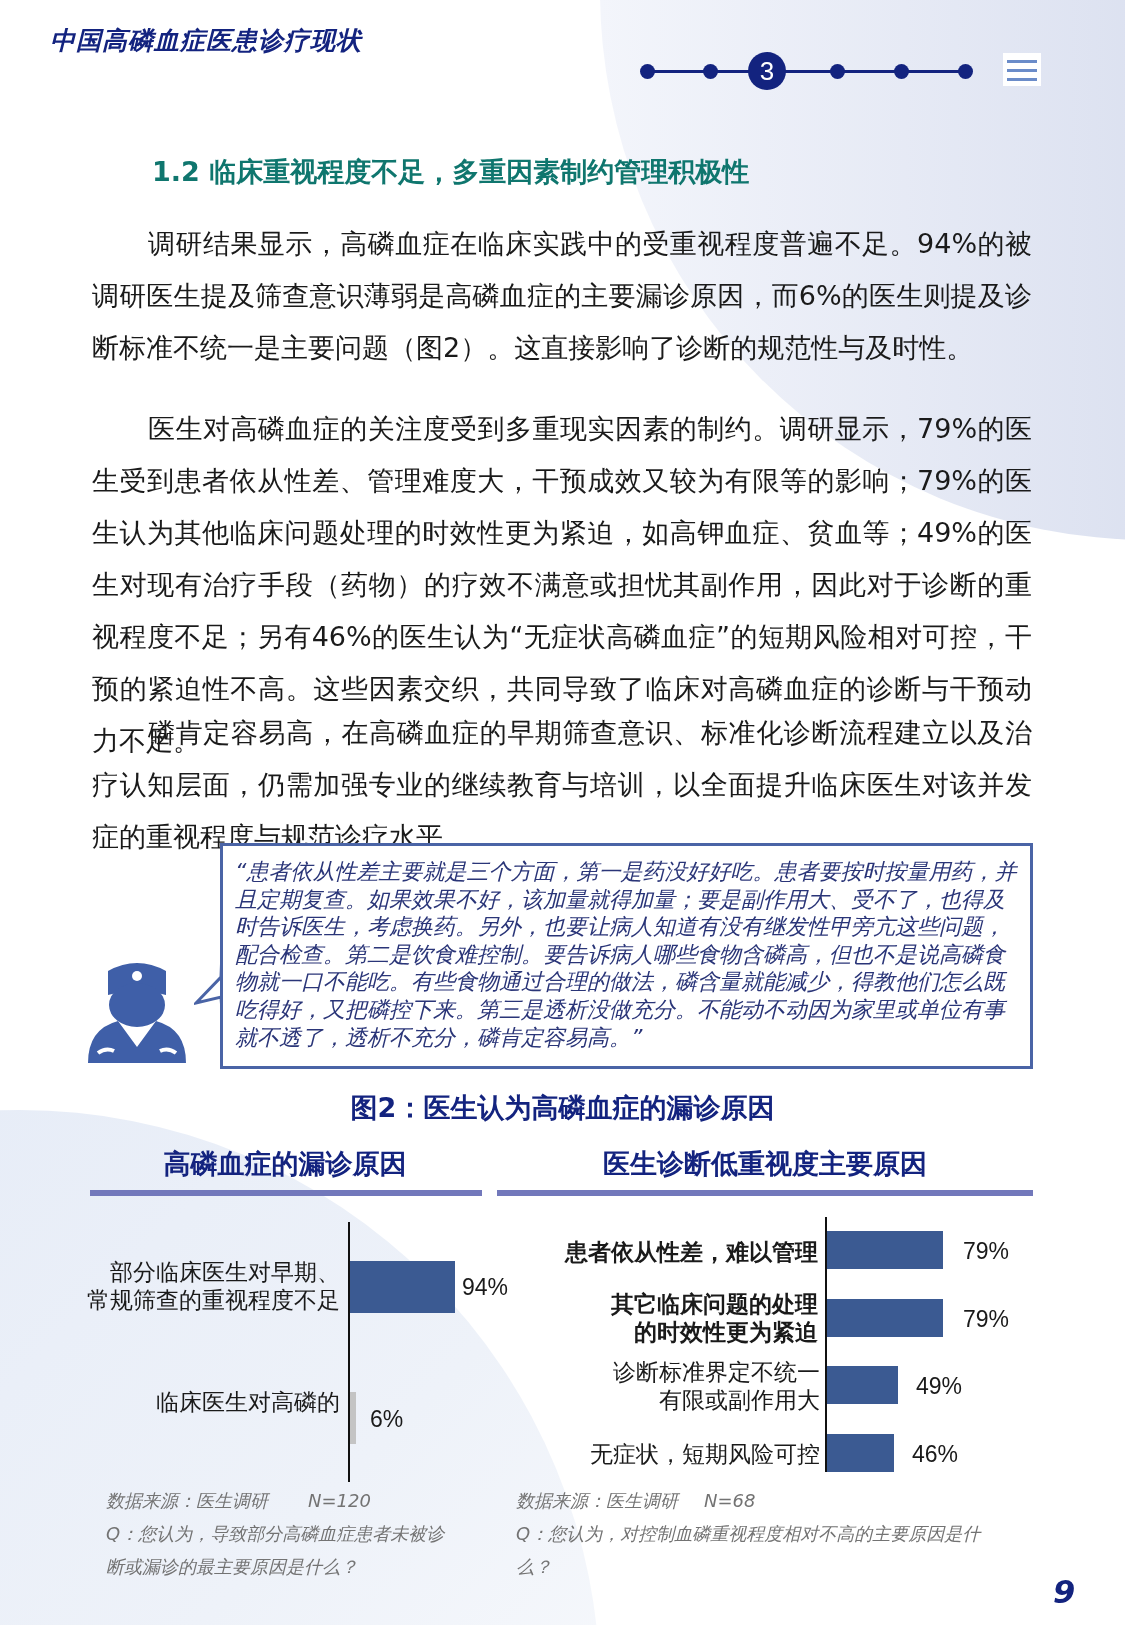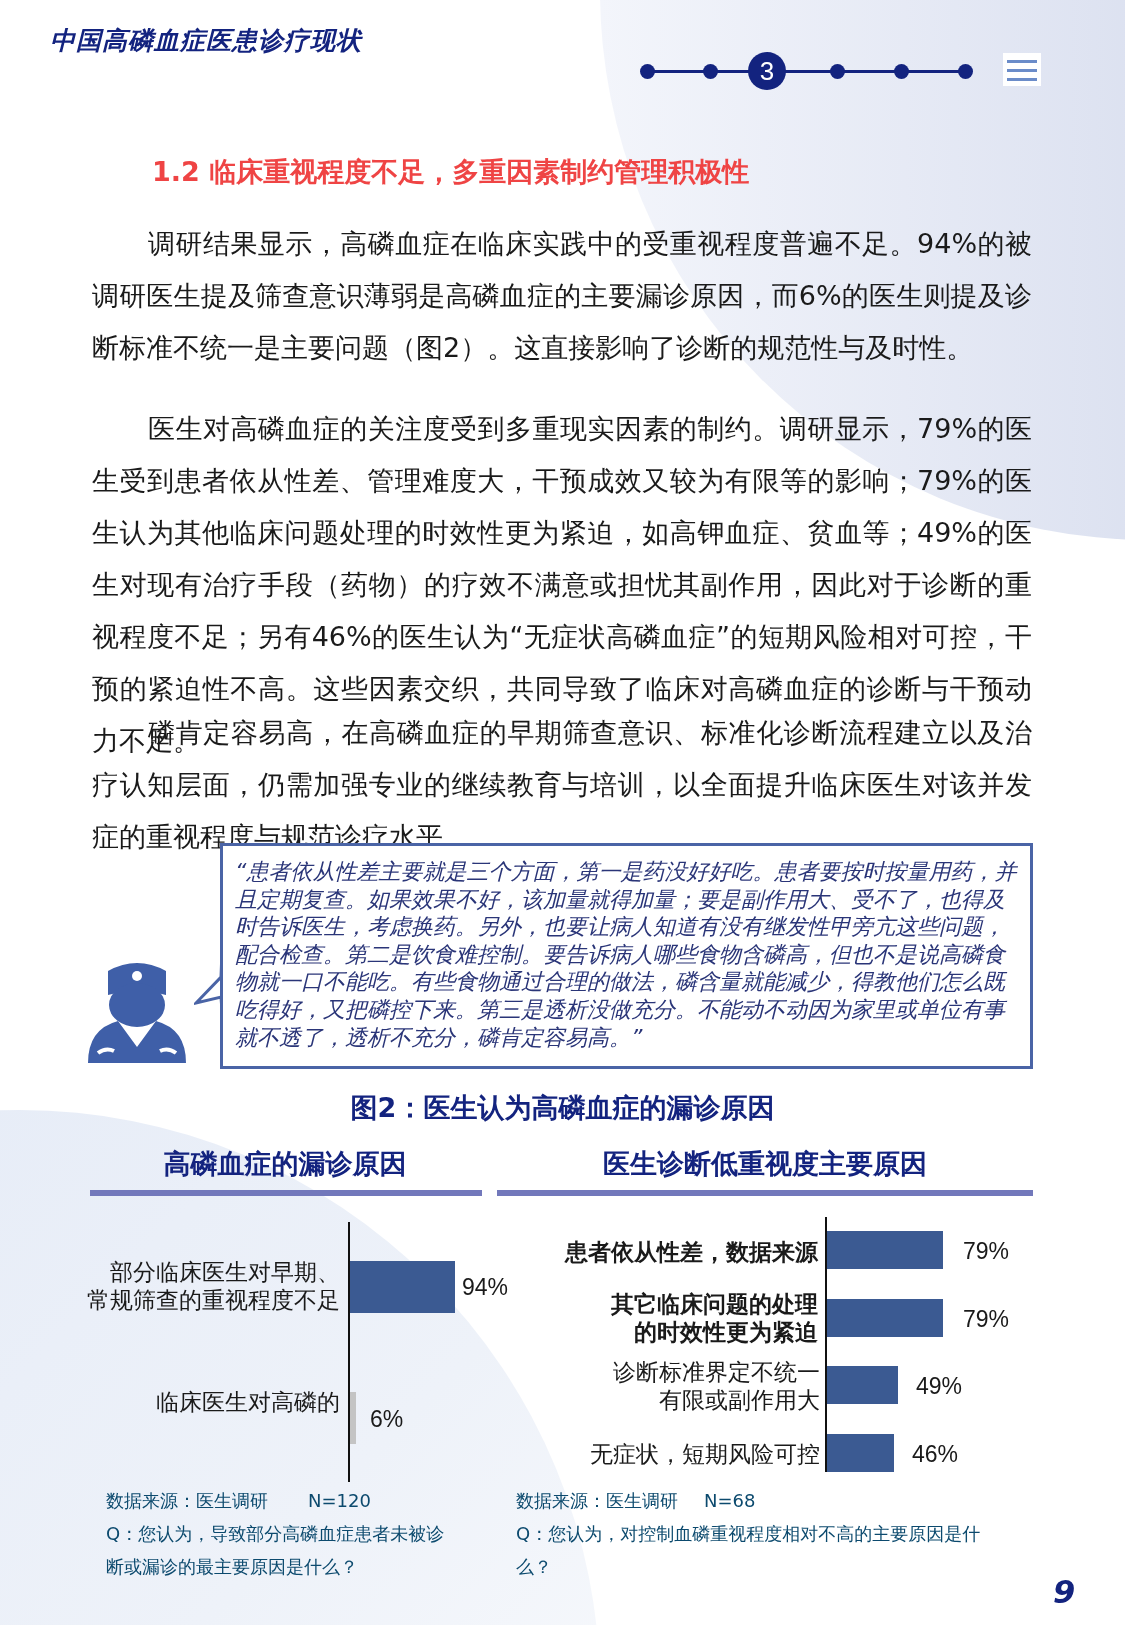--- a/index.html
+++ b/index.html
@@ -14,41 +14,41 @@
   .brand{position:absolute;left:50px;top:24px;font-size:25px;font-weight:bold;color:#13237f;
          font-style:italic;letter-spacing:1px;font-family:"DejaVu Sans",sans-serif;}
   .progress{position:absolute;left:640px;top:50px;width:340px;height:44px;}
   .progress .line{position:absolute;left:8px;right:8px;top:20px;height:3px;background:#13237f;}
   .progress .dot{position:absolute;top:14px;width:15px;height:15px;border-radius:50%;background:#13237f;}
   .progress .cur{position:absolute;top:2px;width:38px;height:38px;border-radius:50%;background:#13237f;color:#fff;
         font-size:26px;line-height:38px;text-align:center;font-family:"Liberation Sans",sans-serif;}
   .menu-btn{position:absolute;left:1003px;top:53px;width:38px;height:33px;background:#fff;box-sizing:border-box;padding:7px 4px;}
   .menu-btn span{display:block;height:3px;background:#6b8cc9;margin-bottom:6px;}
 
-  .h2{position:absolute;left:152px;top:154px;font-size:27px;font-weight:bold;color:#ef4444;}
+  .h2{position:absolute;left:152px;top:154px;font-size:27px;font-weight:bold;color:#0f766e;}
   .para{position:absolute;left:92px;width:940px;font-size:27px;line-height:52px;color:#1a1a1a;
         text-indent:56px;text-align:justify;}
 
   .avatar{position:absolute;left:84px;top:955px;width:106px;height:108px;}
   .quote-box{position:absolute;left:220px;top:843px;width:813px;height:226px;border:3px solid #4a64a6;
         box-sizing:border-box;background:#fff;}
   .quote-text{position:absolute;left:235px;top:858px;width:790px;font-size:22px;line-height:27.6px;
         font-style:italic;color:#2a3578;}
 
   .fig-title{position:absolute;left:0;width:1125px;top:1090px;text-align:center;font-size:27px;font-weight:bold;color:#13237f;}
   .sub-title{position:absolute;top:1146px;font-size:27px;font-weight:bold;color:#13237f;text-align:center;}
   .rule{position:absolute;top:1190px;height:6px;background:#7278bb;}
 
   .axis{position:absolute;width:2px;background:#111;}
   .bar{position:absolute;background:#3b5a92;}
   .bar.gray{background:#c4c4c4;}
   .cat{position:absolute;text-align:right;font-size:23px;line-height:28px;color:#1a1a1a;}
   .cat.bold{font-weight:bold;}
   .val{position:absolute;font-size:23px;color:#1a1a1a;font-family:"Liberation Sans",sans-serif;}
-  .note{position:absolute;font-size:18px;line-height:33px;color:#0c4a6e;}
+  .note{position:absolute;font-size:18px;line-height:33px;color:#737373;font-style:italic;}
   .page-no{position:absolute;left:1053px;top:1573px;font-size:32px;font-weight:bold;font-style:italic;color:#13237f;}
 </style>
 </head>
 <body>
 
 <div class="bg-arc-top"></div>
 <div class="bg-arc-bottom"></div>
 
 <div class="layer">
 
@@ -113,21 +113,21 @@
   <div class="note" style="left:106px;top:1517px;width:380px">
     <div>Q：您认为，导致部分高磷血症患者未被诊</div>
       <div>断或漏诊的最主要原因是什么？</div>
   </div>
 
   <div class="sub-title" style="left:497px;width:536px">医生诊断低重视度主要原因</div>
   <div class="rule" style="left:497px;width:536px"></div>
   <div class="axis" style="left:825px;top:1217px;height:255px"></div>
 
   <div class="cat bold" style="left:520px;width:298px;top:1238px">
-    <div>患者依从性差，数据来源</div>
+    <div>患者依从性差，难以管理</div>
   </div>
   <div class="bar" style="left:827px;top:1231px;width:116px;height:38px"></div>
   <div class="val" style="left:963px;top:1238px">79%</div>
 
   <div class="cat bold" style="left:520px;width:298px;top:1290px">
     <div>其它临床问题的处理</div>
       <div>的时效性更为紧迫</div>
   </div>
   <div class="bar" style="left:827px;top:1299px;width:116px;height:38px"></div>
   <div class="val" style="left:963px;top:1306px">79%</div>

